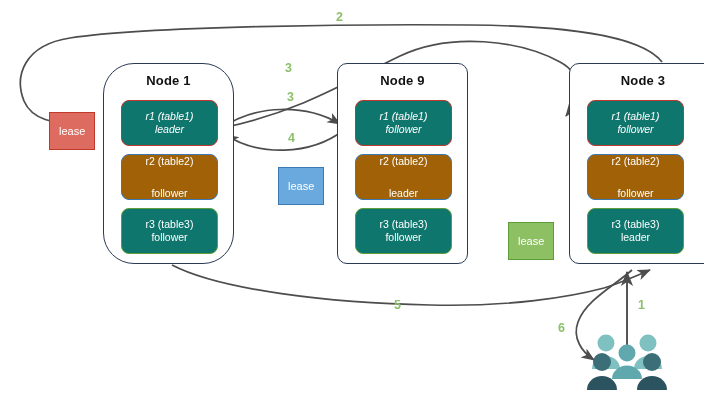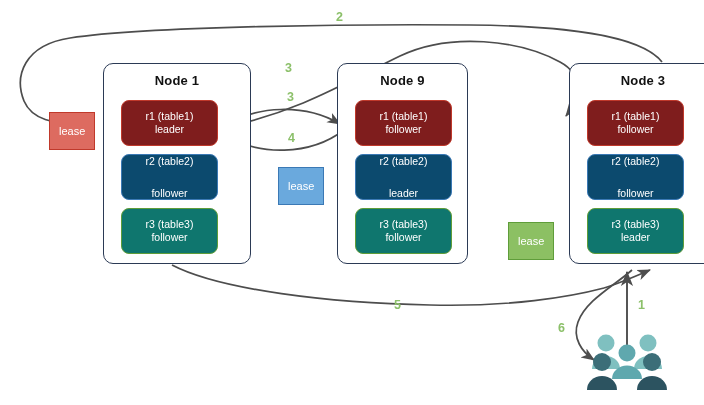--- a/index.html
+++ b/index.html
@@ -26,22 +26,22 @@
   .replica{
     position:absolute;
     left:17px;
     width:97px;height:46px;
     border-radius:8px;
     box-sizing:border-box;
     display:flex;flex-direction:column;align-items:center;justify-content:center;
     color:#ffffff;font-size:10.5px;line-height:13px;text-align:center;
   }
   .replica .l2{display:block;}
-  .r-red{background:#7f1d1d;border:1.4px solid #c0392b;}
-  .r-blue{background:#0c4a6e;border:1.4px solid #3b79b5;gap:19px;}
+  .r-red{background:#0f766e;border:1.4px solid #c0392b;font-style:italic;}
+  .r-blue{background:#a16207;border:1.4px solid #3b79b5;gap:19px;}
   .r-green{background:#0f766e;border:1.4px solid #5f9d3a;}
 
   .lease{
     position:absolute;
     border-radius:0;
     box-sizing:border-box;
     display:flex;align-items:center;justify-content:center;
     color:#ffffff;font-size:11px;
     padding:12px 9px;
     z-index:3;
@@ -80,21 +80,21 @@
 
     <path d="M 172,265 C 220,290 330,303 430,305 C 510,307 570,297 604,288" fill="none" stroke="#4d4d4d" stroke-width="1.7"></path>
 
     <path d="M 604,288 C 620,283 636,276 650,270" fill="none" stroke="#4d4d4d" stroke-width="1.7" marker-end="url(#ah)"></path>
 
     <path d="M 627,345 L 627,272" fill="none" stroke="#4d4d4d" stroke-width="1.9" marker-end="url(#ah)"></path>
 
     <path d="M 632,270 C 614,286 586,300 578,322 C 572,338 582,352 594,360" fill="none" stroke="#4d4d4d" stroke-width="1.7" marker-end="url(#ah)"></path>
   </svg>
 
-  <div class="node" style="left:103px;top:63px;width:148px;height:201px;">
+  <div class="node" style="left:103px;top:63px;width:131px;height:201px;border-radius:31px;">
     <div class="node-title">Node 1</div>
     <div class="replica r-red" style="top:36px;">
       <span>r1 (table1)</span>
       <span class="l2">leader</span>
     </div>
     <div class="replica r-blue" style="top:90px;">
       <span>r2 (table2)</span>
       <span class="l2">follower</span>
     </div>
     <div class="replica r-green" style="top:144px;">

